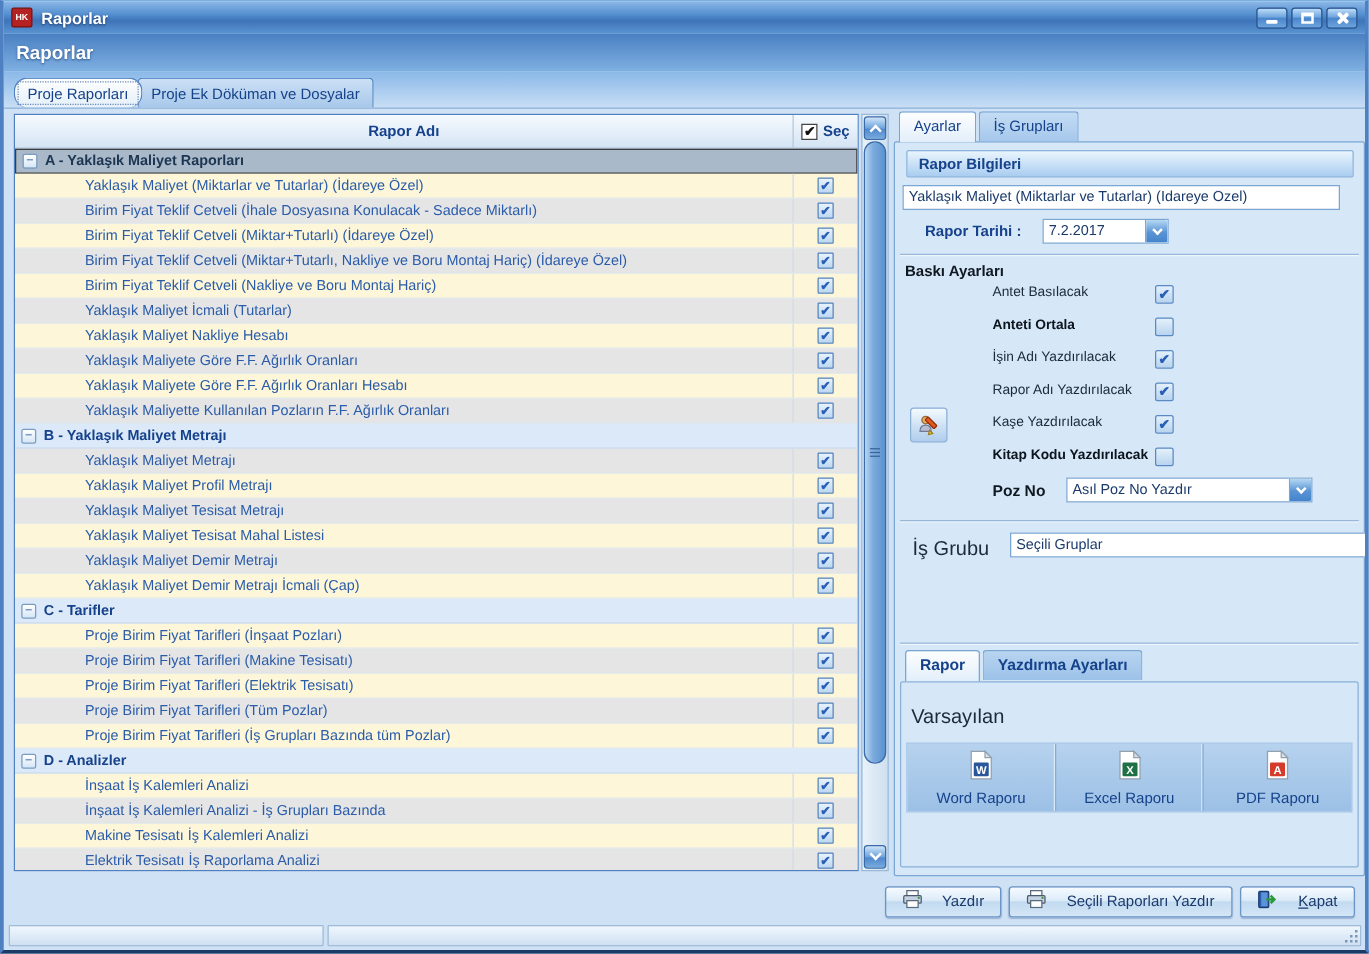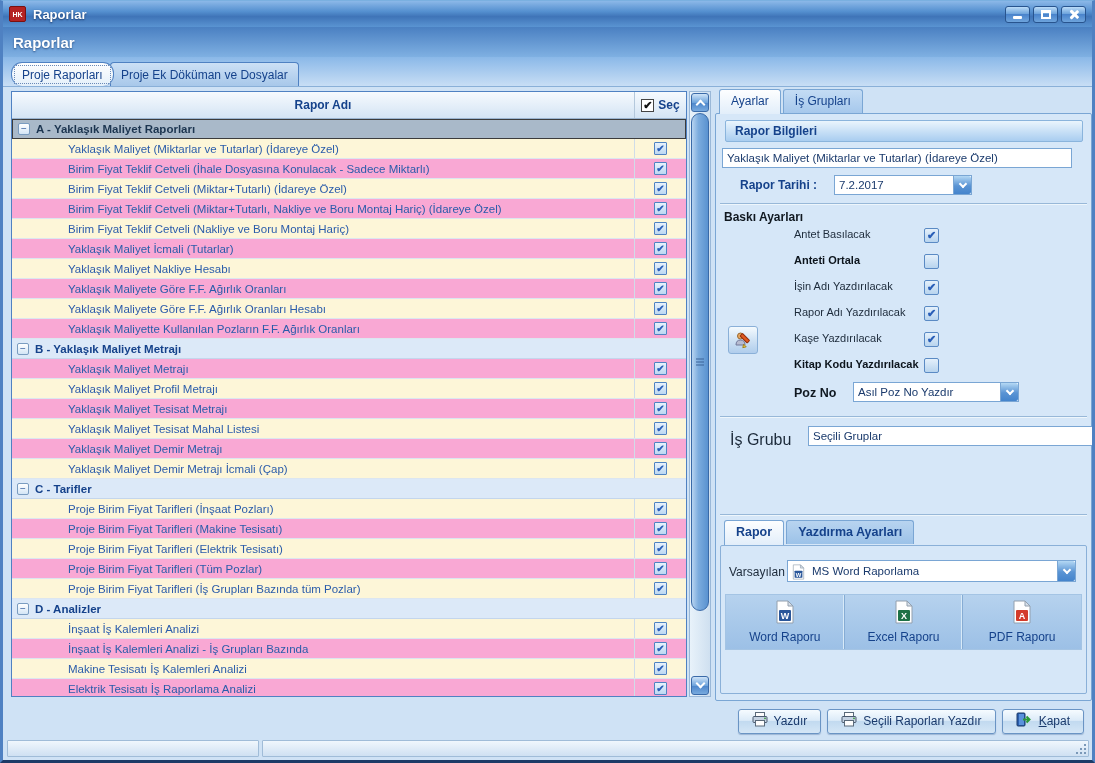--- a/index.html
+++ b/index.html
@@ -60,21 +60,21 @@
   .group-row{ height:20px; display:flex; align-items:center; background:#dce9f8;
     border-bottom:1px solid #c4d6ec; padding-left:5px; }
   .group-row .glabel{ margin-left:6px; color:#15428b; font-weight:bold; font-size:11.5px; }
   .group-row.selected{ background:#a9b9c9; border:1px solid #3c3c3c; }
   .group-row.selected .glabel{ font-weight:bold; color:#1c3550; }
   .collapse-box{ width:12px; height:12px; border:1px solid #7a9cc0; border-radius:2px;
     background:linear-gradient(#ffffff,#d4e6f6); color:#3a62a0; font-size:10px;
     line-height:10px; display:flex; align-items:center; justify-content:center; }
 
   .data-row{ height:20px; display:flex; align-items:stretch; border-bottom:1px solid #dce6f0; }
-  .data-row.cream{ background:#fdf6d8; } .data-row.pale{ background:#f9a8d4; }
+  .data-row.cream{ background:#fdf6d8; } .data-row.pale{ background:#e5e5e5; }
   .row-label{ flex:1; display:flex; align-items:center; padding-left:56px;
     color:#2a5caa; font-size:11.5px; white-space:nowrap; overflow:hidden; }
   .selcell{ width:52px; border-left:1px solid #d0dce8; display:flex; align-items:center;
     justify-content:center; }
   .cb{ width:13px; height:13px; border:1px solid #4f83c2; border-radius:1px;
     background:linear-gradient(#e8f2fc,#bcd8f2); color:#2a5fb8; font-size:10px;
     font-weight:bold; display:flex; align-items:center; justify-content:center; }
 
   
   .vscroll{ position:absolute; left:686px; top:90px; width:22px; height:606px;
@@ -153,21 +153,21 @@
     display:flex; }
   .exp-btn{ flex:1; display:flex; flex-direction:column; align-items:center;
     justify-content:center; gap:2px; border-right:1px solid #86acd4;
     box-shadow:inset -1px 0 0 #d8eaf8; }
   .exp-btn:last-child{ border-right:none; box-shadow:none; }
   .exp-lb{ font-size:12px; color:#15428b; }
 
   
   .footer{ position:absolute; left:0; right:0; top:703px; height:34px;
     display:flex; align-items:center; justify-content:flex-end; gap:6px; padding-right:8px; }
-  .fbtn{ height:25px; display:flex; align-items:center; gap:6px; padding:0 13px;
+  .fbtn{ height:25px; display:flex; align-items:center; gap:16px; padding:0 13px;
     border:1px solid #6a94c4; border-radius:3px; color:#1a3a6c; font-size:12px;
     background:linear-gradient(#f6fbff,#dcebf8 45%,#c2daf0 50%,#d4e6f6);
     box-shadow:0 1px 1px rgba(40,80,140,.3); white-space:nowrap; }
   .fbtn u{ text-decoration:underline; }
 
   .statusbar{ position:absolute; left:0; right:0; top:738px; height:19px; display:flex; }
   .seg{ border:1px solid #a0bcd8; border-radius:1px;
     background:linear-gradient(#f0f7fd,#cfe0f2); }
   .seg1{ position:absolute; left:4px; top:1px; width:252px; height:17px; }
   .seg2{ position:absolute; left:259px; right:3px; top:1px; height:17px; }
@@ -403,21 +403,21 @@
 
   <div class="groupbox">
 
     <div class="rb-bar">
       <span>Rapor Bilgileri</span>
     </div>
 
     <input class="txt" readonly="" value="Yaklaşık Maliyet (Miktarlar ve Tutarlar) (İdareye Özel)" style="">
 
     <span class="lbl navy-b" style="position:absolute;left:24px;top:64px;">Rapor Tarihi :</span>
-    <div class="combo" style="position:absolute;left:118px;top:61px;width:138px;">
+    <div class="combo" style="position:absolute;left:118px;top:61px;width:101px;">
       <span class="cval">7.2.2017</span>
       <span class="cbtn">
           <i class="chev"></i>
         </span>
     </div>
 
     <div class="sep" style="top:89px;"></div>
 
     <span class="lbl navy-b" style="position:absolute;left:8px;top:96px;color:#101820;">Baskı Ayarları</span>
 
@@ -451,21 +451,21 @@
     <div class="edit-btn">
       <svg width="19" height="18" viewBox="0 0 19 18">
         <circle cx="6.5" cy="5" r="3" fill="#e8a860" stroke="#9a6830"></circle>
         <path d="M2 14 q0 -5 4.5 -5 q4.5 0 4.5 5 z" fill="#b8bcd0" stroke="#70789a"></path>
         <rect x="8.5" y="2.5" width="10" height="3.4" rx="0.6" transform="rotate(45 8.5 2.5)" fill="#e05a20" stroke="#902a08"></rect>
         <path d="M9.6 13.2 l2.6 2.6 -3.4 0.9 z" fill="#f2d040" stroke="#a08020"></path>
       </svg>
     </div>
 
     <span class="lbl navy-b" style="position:absolute;left:78px;top:272px;color:#101820;font-size:12.5px;">Poz No</span>
-    <div class="combo" style="position:absolute;left:137px;top:268px;width:166px;">
+    <div class="combo" style="position:absolute;left:137px;top:268px;width:197px;">
       <span class="cval">Asıl Poz No Yazdır</span>
       <span class="cbtn">
           <i class="chev"></i>
         </span>
     </div>
 
     <div class="sep" style="top:302px;"></div>
 
     <span class="lbl" style="position:absolute;left:14px;top:317px;font-size:16px;">İş Grubu</span>
     <div class="combo" style="position:absolute;left:92px;top:312px;width:308px;">
@@ -476,33 +476,21 @@
     </div>
 
     <div class="sep" style="top:400px;"></div>
 
     <div class="itabs">
       <div class="itab active">Rapor</div>
       <div class="itab">Yazdırma Ayarları</div>
     </div>
 
     <div class="inner-box">
-      <span class="lbl" style="position:absolute;left:8px;top:19px;font-size:12px;">Varsayılan</span>
-      <div class="combo" style="position:absolute;left:66px;top:14px;right:10px;height:22px;">
-        <span class="cval" style="left:24px;">MS Word Raporlama</span>
-        <span id="combo-word-icon" style="position:absolute;left:4px;top:3px;"><svg width="13" height="16" viewBox="0 0 20 24">
-              <path d="M2 1 h11 l5 5 v17 h-16 z" fill="#fff" stroke="#93a0ae"></path>
-              <path d="M13 1 l5 5 h-5 z" fill="#d8e0ea" stroke="#93a0ae"></path>
-              <rect x="4" y="10" width="12" height="11" rx="1" fill="#2b579a"></rect>
-              <text x="10" y="19" font-size="9" font-weight="bold" fill="#fff" text-anchor="middle" font-family="Liberation Sans,sans-serif">W</text>
-            </svg></span>
-        <span class="cbtn">
-            <i class="chev"></i>
-          </span>
-      </div>
+      <span class="lbl" style="position:absolute;left:8px;top:19px;font-size:16px;">Varsayılan</span>
       <div class="exp-strip" id="export-buttons">
           <div class="exp-btn">
             <span class="exp-ic"><svg width="20" height="24" viewBox="0 0 20 24">
                 <path d="M2 1 h11 l5 5 v17 h-16 z" fill="#fff" stroke="#93a0ae"></path>
                 <path d="M13 1 l5 5 h-5 z" fill="#d8e0ea" stroke="#93a0ae"></path>
                 <rect x="4" y="10" width="12" height="11" rx="1" fill="#2b579a"></rect>
                 <text x="10" y="19" font-size="9" font-weight="bold" fill="#fff" text-anchor="middle" font-family="Liberation Sans,sans-serif">W</text>
               </svg></span>
             <span class="exp-lb">Word Raporu</span>
           </div>

